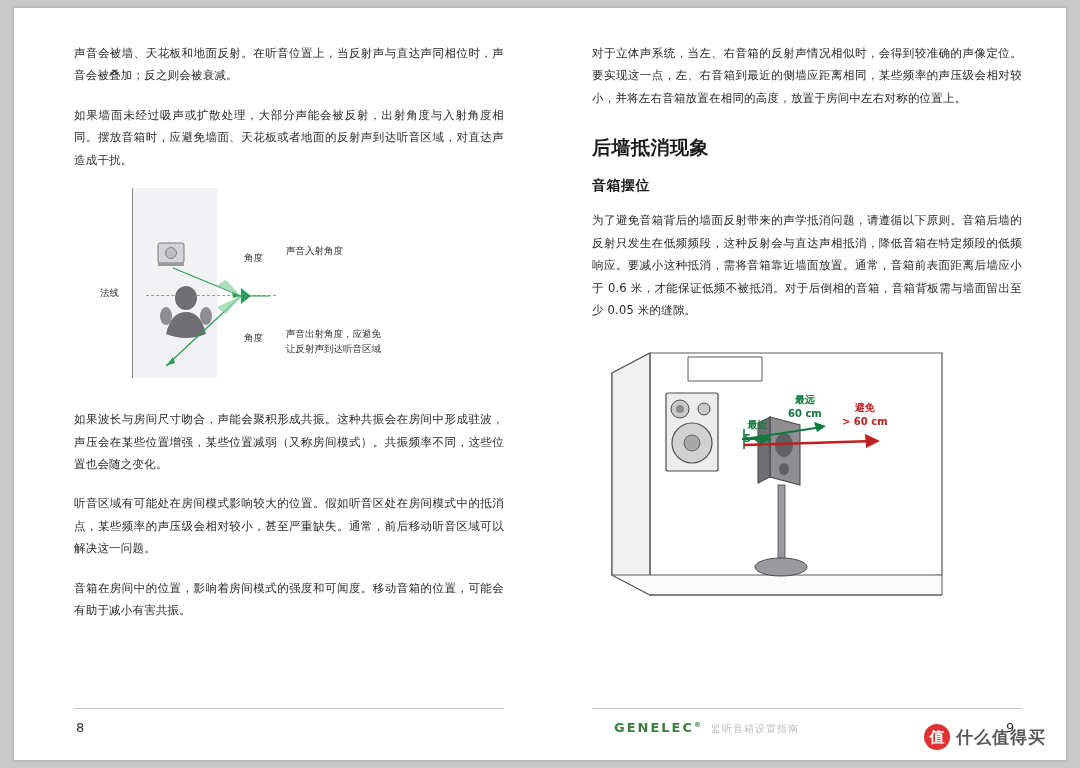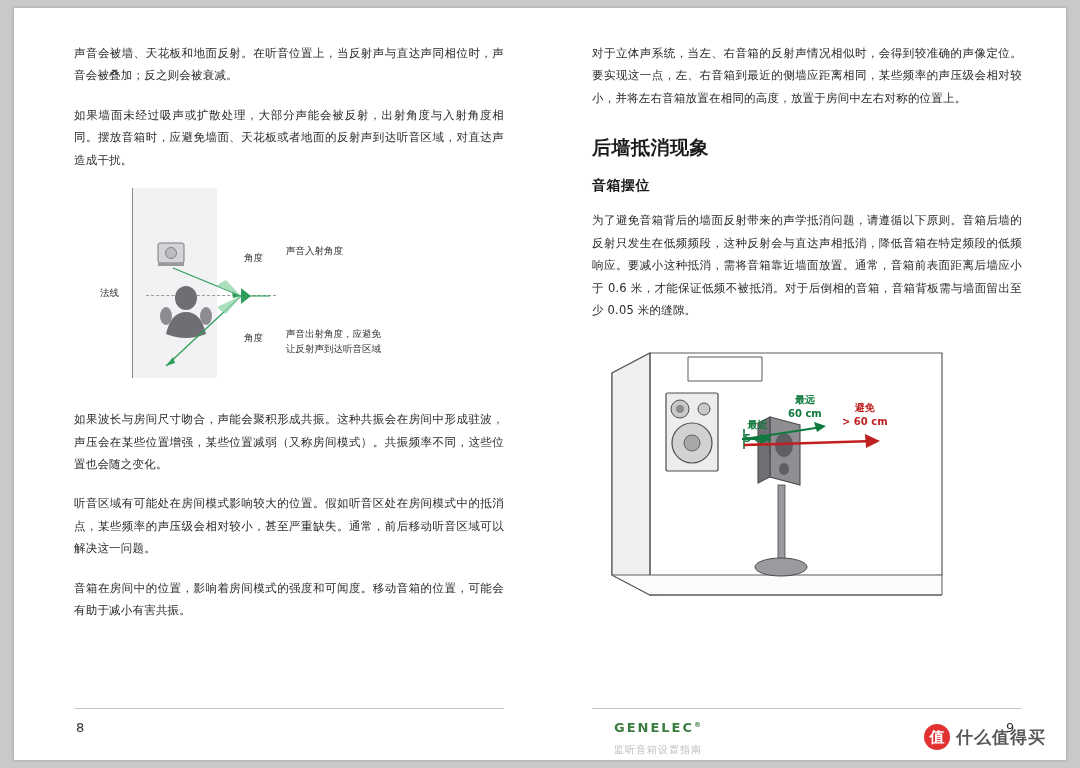--- a/index.html
+++ b/index.html
@@ -138,21 +138,20 @@
   }
   .folio-left { left: 62px; }
   .folio-right { left: 992px; }
   .brandline {
     position: absolute;
     left: 600px;
     top: 712px;
     display: flex;
     align-items: baseline;
     gap: 8px;
-    flex-direction: column;
   }
   .brand {
     font-size: 13px;
     font-weight: bold;
     letter-spacing: 2px;
     color: #3a7d3f;
   }
   .brand sup { font-size: 7px; }
   .brand-sub {
     font-size: 10px;

